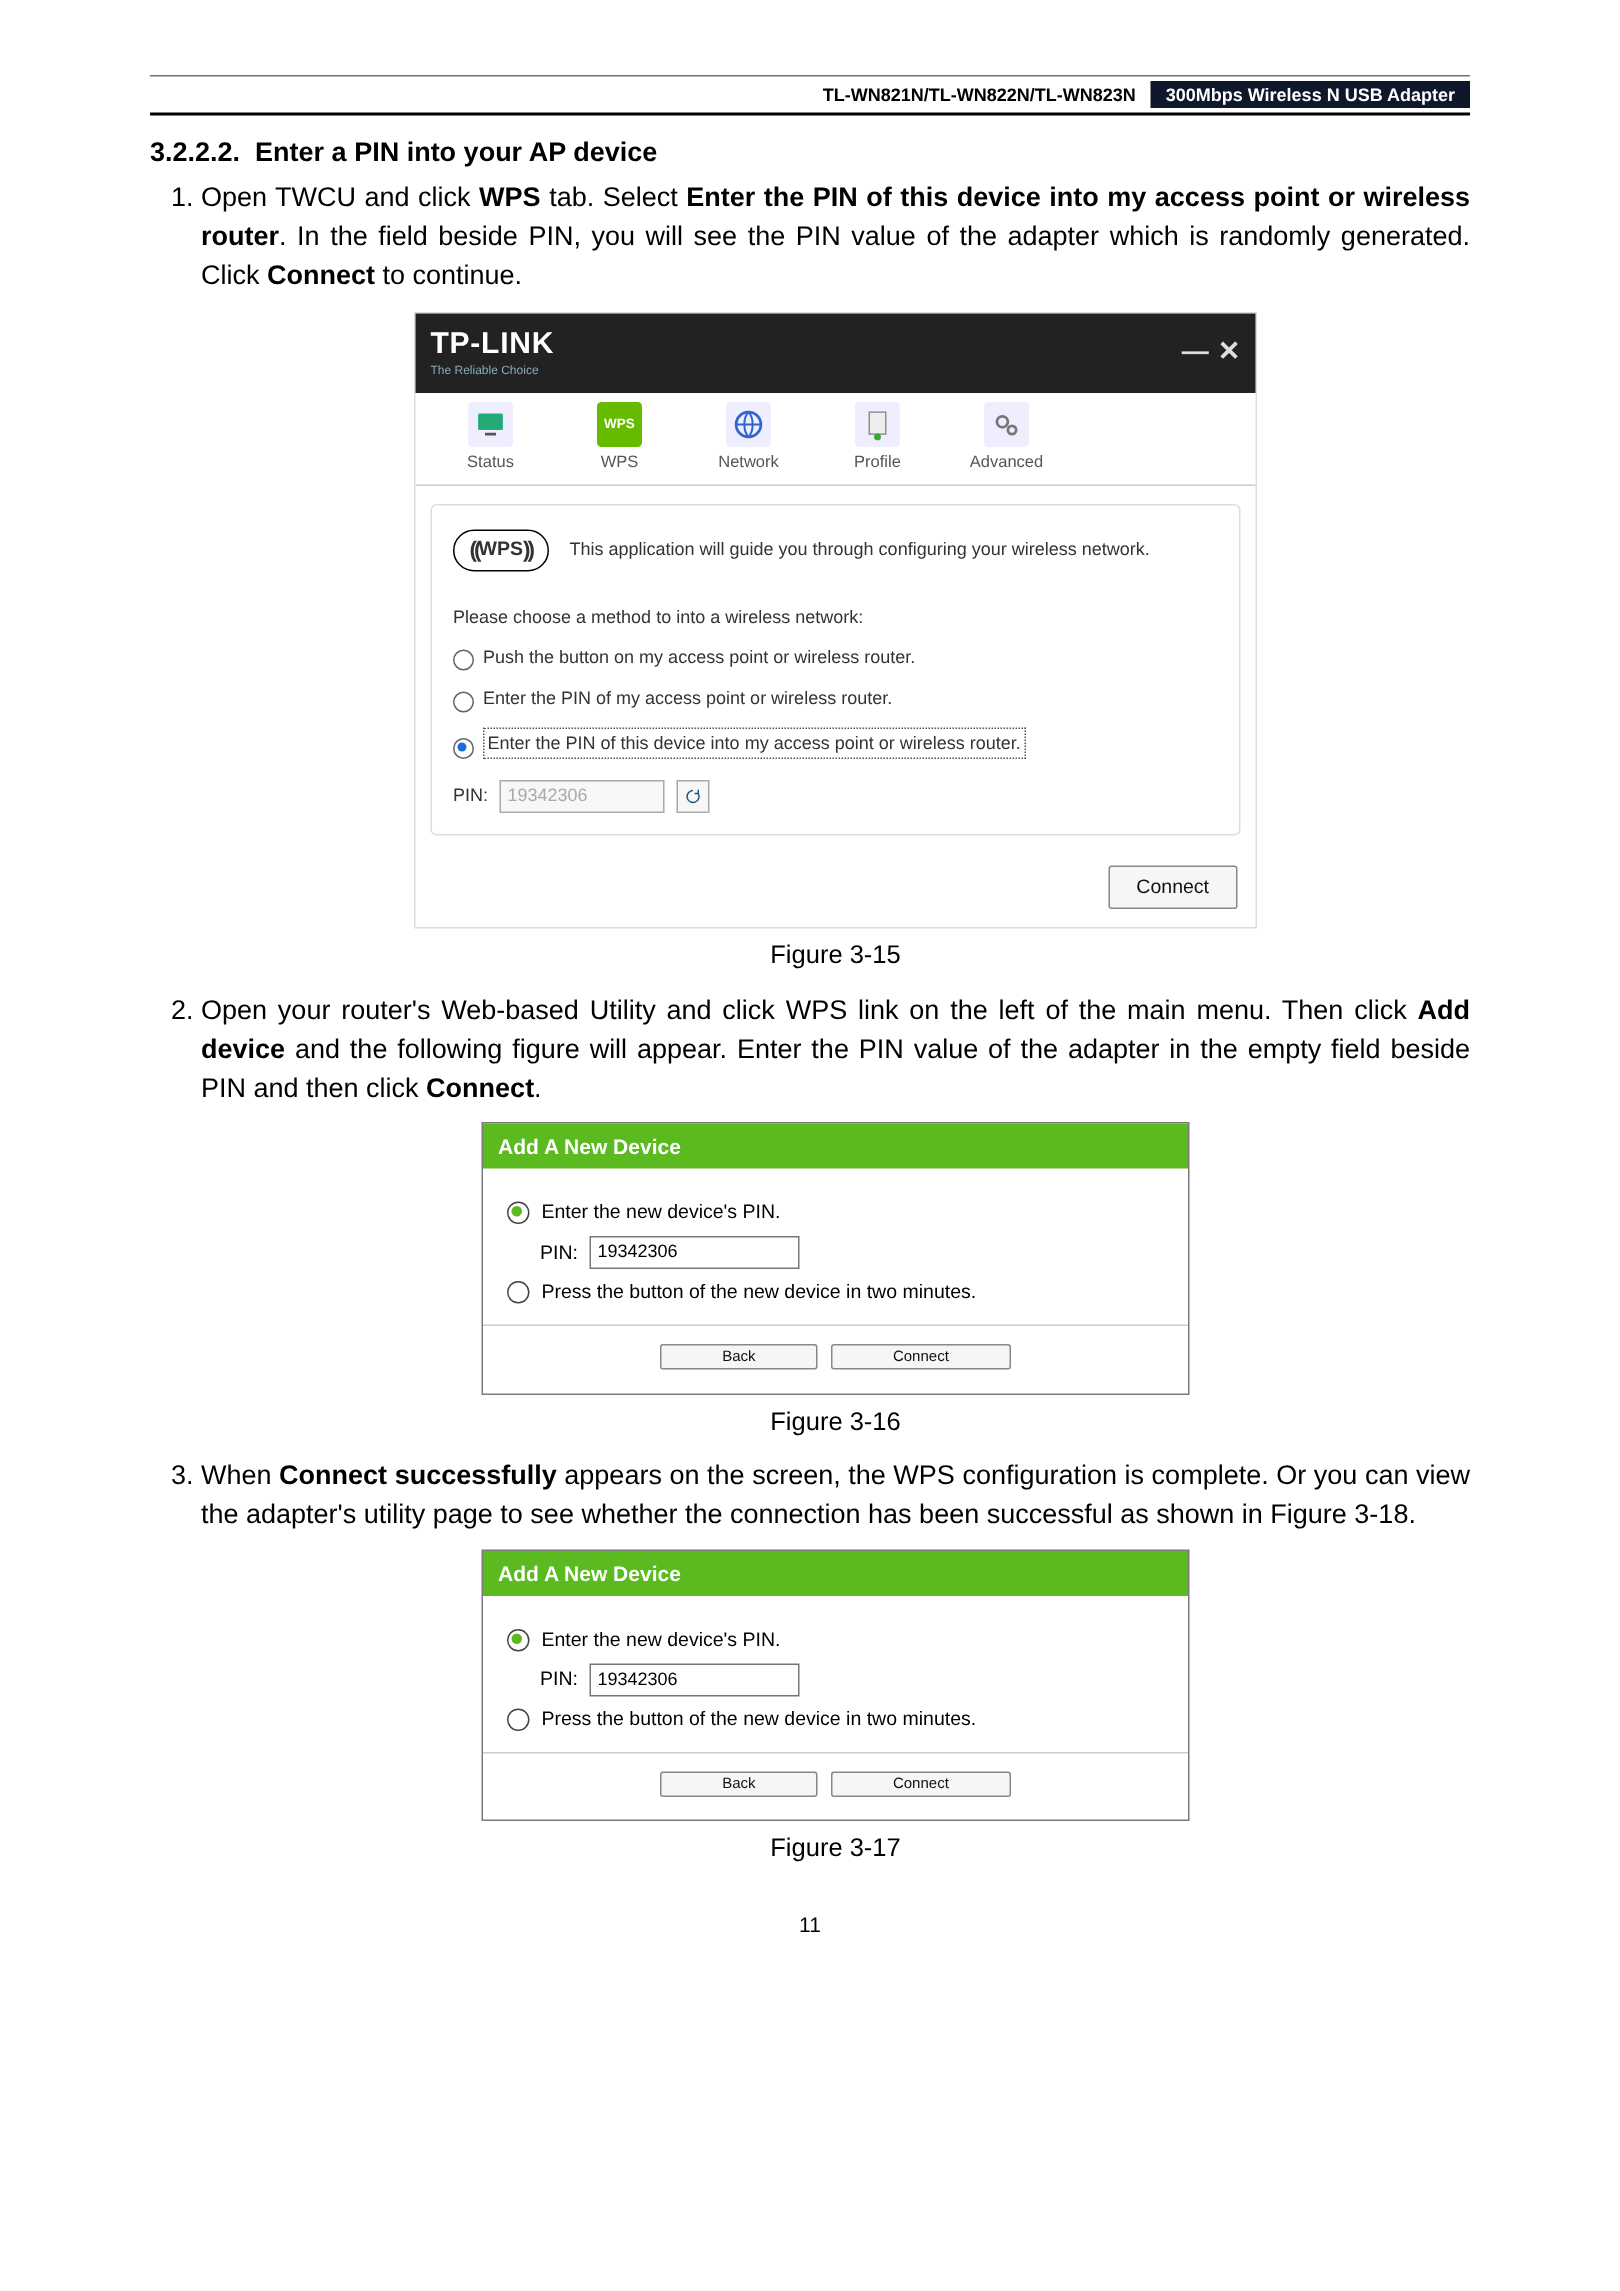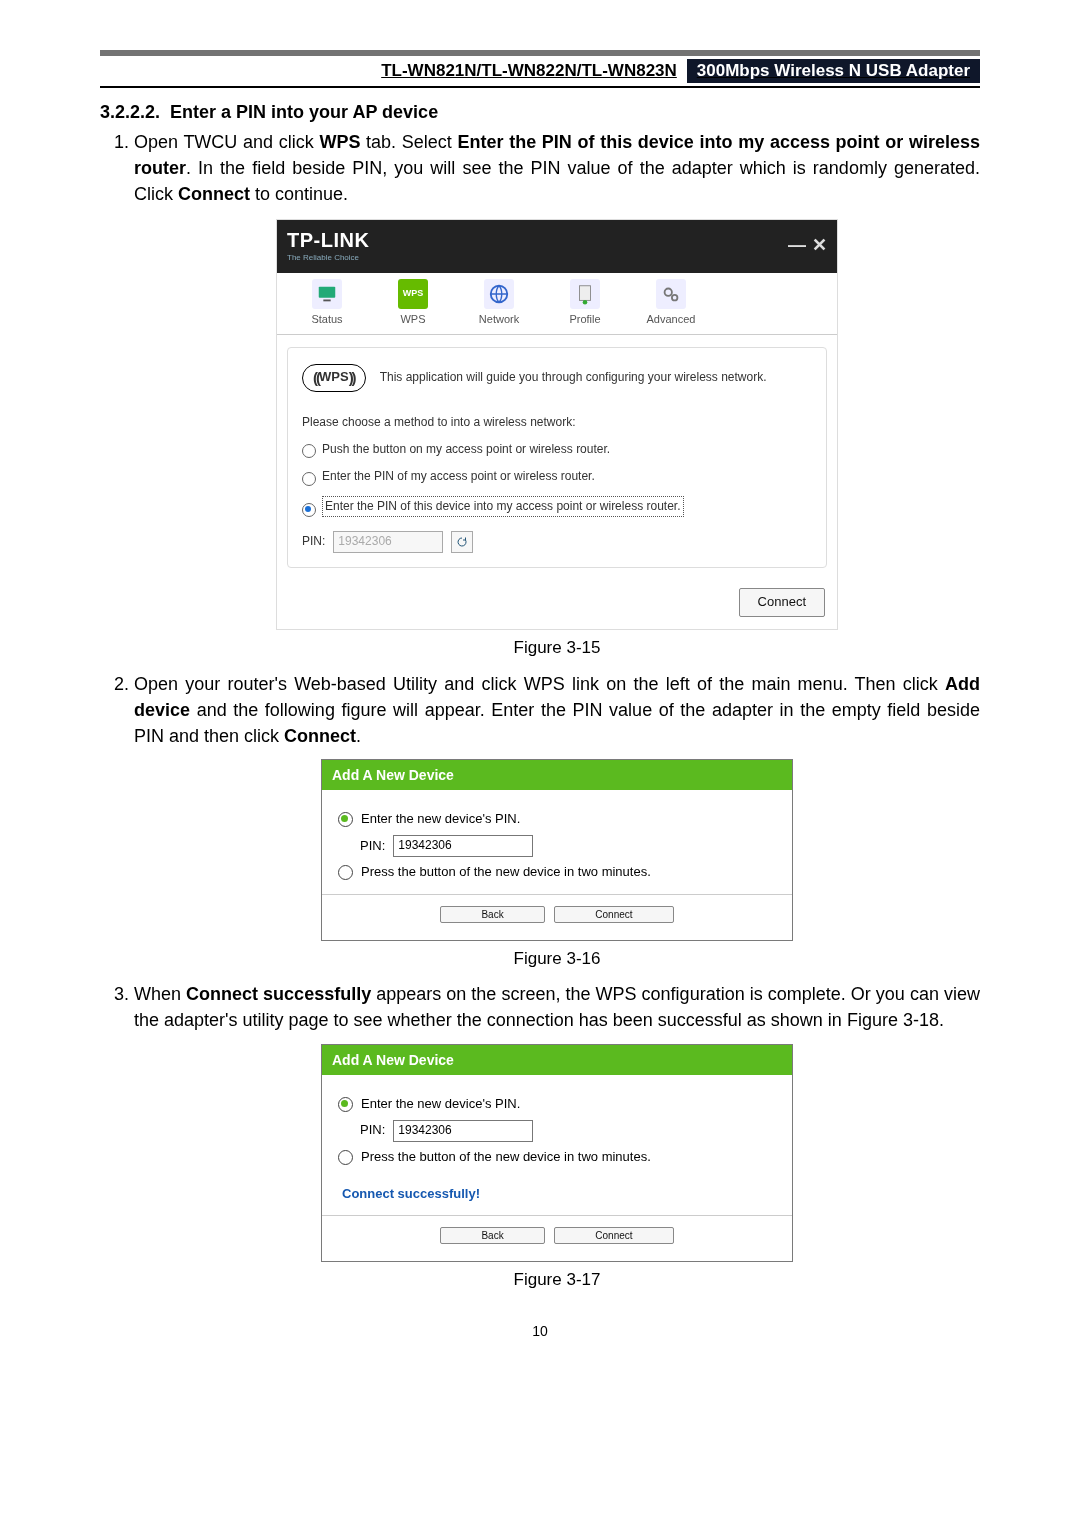--- a/index.html
+++ b/index.html
@@ -8,28 +8,27 @@
     font-family: Arial, sans-serif;
     color: #000;
   }
   .page {
     width: 1080px;
     margin: 0 auto;
     padding: 50px 100px 80px 100px;
     box-sizing: border-box;
   }
   .header-bar {
-    border-top: 6px solid #737373;
+    border-top: 1px solid #737373;
     border-bottom: 2px solid #000;
     padding: 3px 0;
     display: flex;
     justify-content: flex-end;
     align-items: stretch;
-    font-size: 17px;
-    text-decoration: underline;
+    font-size: 12px;
   }
   .header-left {
     font-weight: bold;
     padding: 2px 10px;
   }
   .header-right {
     background: #0f172a;
     color: #fff;
     font-weight: bold;
     padding: 2px 10px;
@@ -346,27 +345,26 @@
             <span>Enter the new device's PIN.</span>
           </div>
           <div class="r-indent">
             <span>PIN:</span>
             <div class="r-input">19342306</div>
           </div>
           <div class="r-row">
             <span class="r-radio-off"></span>
             <span>Press the button of the new device in two minutes.</span>
           </div>
-          <div class="r-success">Connect successfully!</div>
           <div class="r-sep"></div>
           <div class="r-footer">
             <span class="btn">Back</span>
             <span class="btn">Connect</span>
           </div>
         </div>
       </div>
       <div class="fig-caption">Figure 3-17</div>
     </li>
   </ol>
 
-  <div class="page-number">10</div>
+  <div class="page-number">11</div>
 
 </div>
 
 </body></html>

